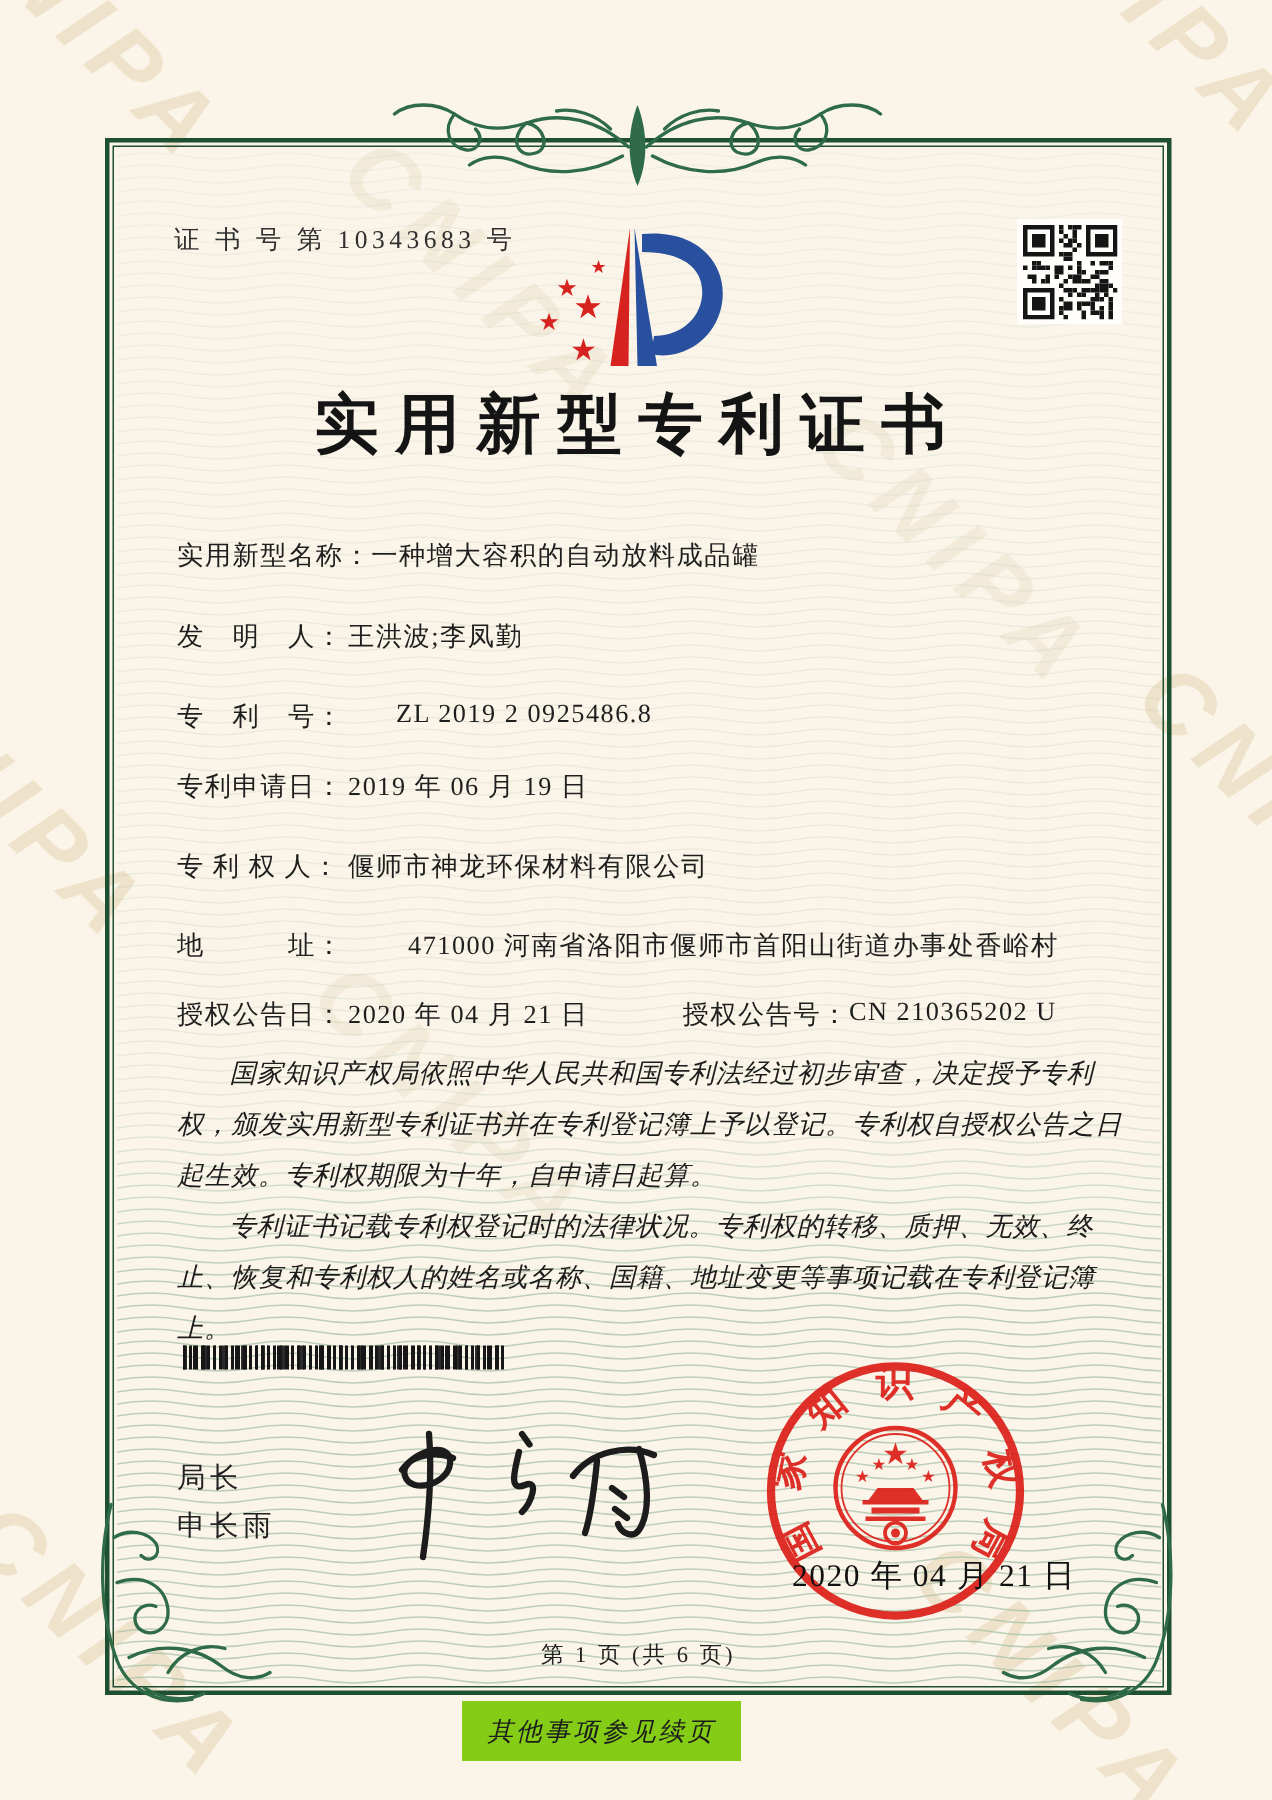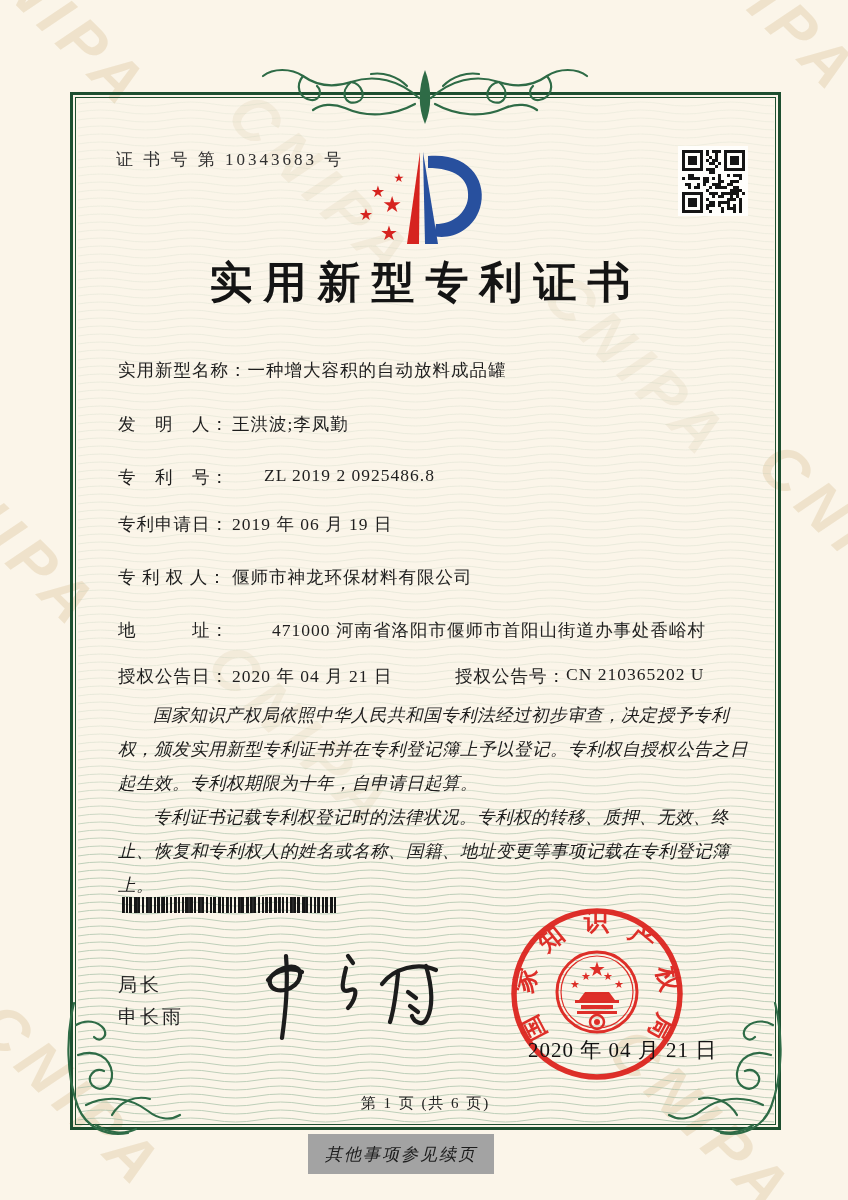--- a/index.html
+++ b/index.html
@@ -46,21 +46,21 @@
       repeating-linear-gradient(90deg,#2a2a2a 0 3px,rgba(0,0,0,0) 3px 13px);}
 
   .signer{left:118px;font-family:Liberation Sans, sans-serif;
           font-size:19px;font-weight:500;letter-spacing:3px;color:#222;}
 
   #seal-date{left:528px;top:1036px;font-size:21px;letter-spacing:1px;color:#111;}
 
   #page-foot{left:70px;top:1094px;width:711px;text-align:center;font-size:15px;
              letter-spacing:2px;color:#222;}
 
-  #cont-note{left:308px;top:1134px;width:186px;height:40px;background:#a3a3a3;
+  #cont-note{left:308px;top:1134px;width:186px;height:40px;background:#84cc16;
              display:flex;align-items:center;justify-content:center;
              font-size:17px;font-style:italic;letter-spacing:2px;color:#1c1c1c;}
 
   svg{display:block;}
 </style>
 </head>
 <body>
 
 <div id="page">
 

